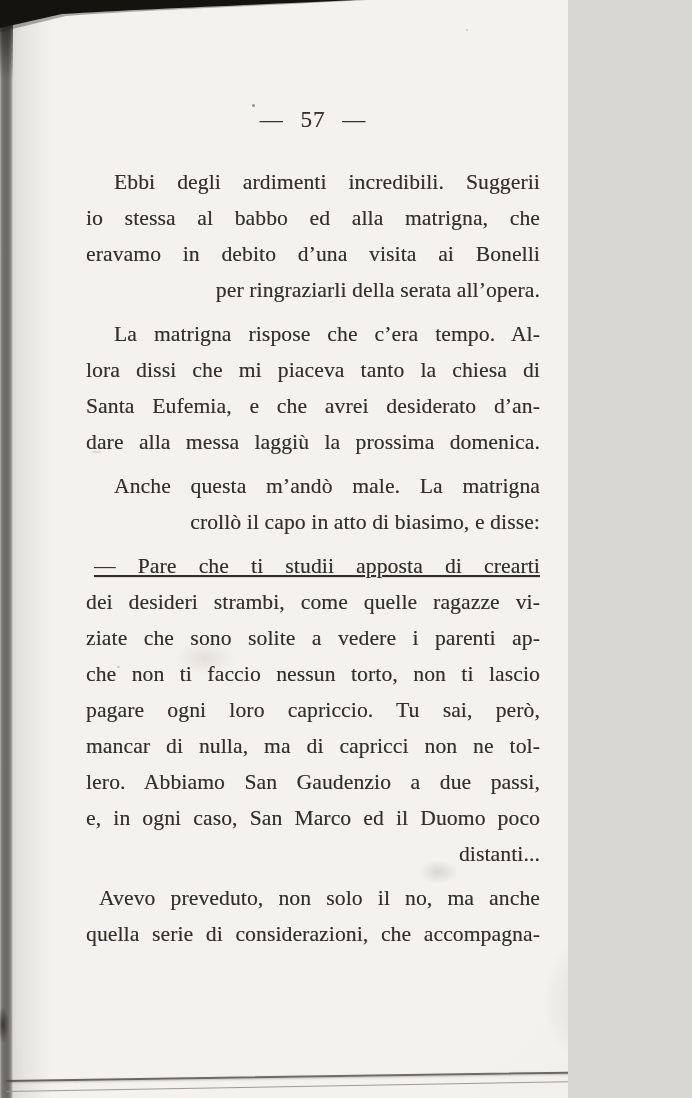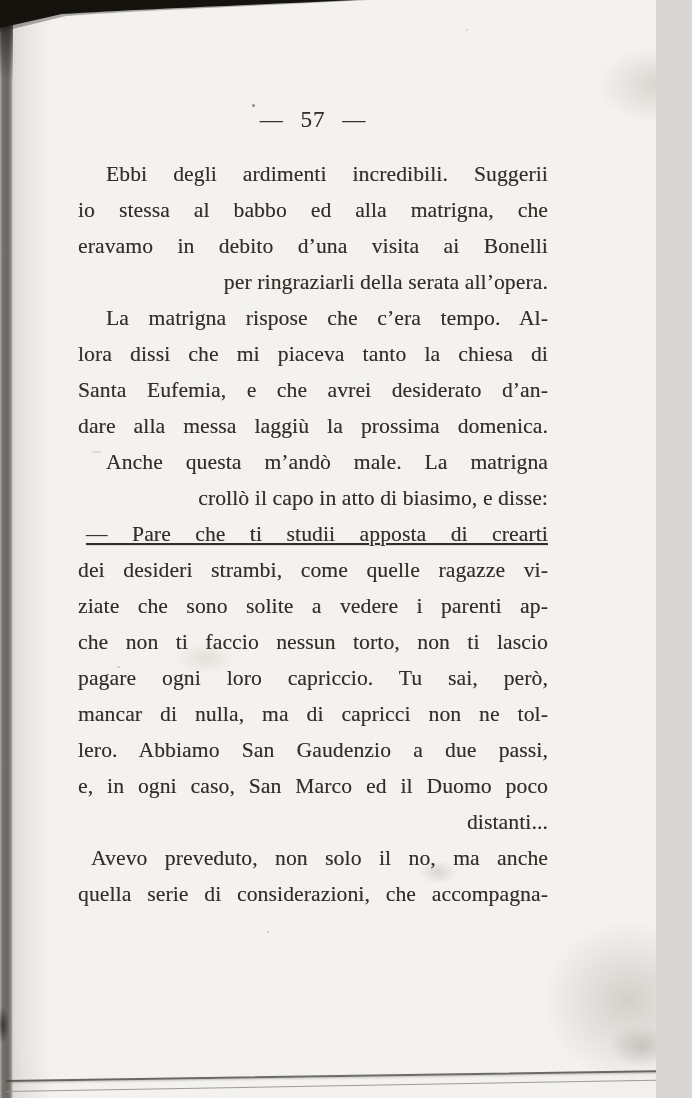--- a/index.html
+++ b/index.html
@@ -1,19 +1,19 @@
 <!DOCTYPE html>
 <html><head>
 <meta charset="utf-8">
 <title>Scanned book page</title>
 <style>
   html,body{margin:0;padding:0;background:#d8d7d3;}
   .scan{
     position:relative;
-    width:656px;height:1098px;
+    width:568px;height:1098px;
     overflow:hidden;
     background-color:#f1f0ec;
     background-image:
       radial-gradient(90px 55px at 660px 85px,  rgba(176,172,163,0.42), rgba(176,172,163,0) 70%),
       radial-gradient(120px 110px at 628px 1000px, rgba(158,154,146,0.38), rgba(158,154,146,0) 72%),
       radial-gradient(48px 30px at 642px 1046px, rgba(128,124,116,0.32), rgba(128,124,116,0) 70%),
       radial-gradient(40px 22px at 205px 658px, rgba(165,155,135,0.20), rgba(165,155,135,0) 75%),
       radial-gradient(26px 16px at 438px 872px, rgba(128,122,110,0.22), rgba(128,122,110,0) 75%),
       linear-gradient(to right, rgba(110,108,102,0.26) 0px, rgba(110,108,102,0.10) 24px, rgba(110,108,102,0) 52px),
       radial-gradient(140% 120% at 45% 40%, #f3f2ee 55%, #e8e7e2 100%);
@@ -60,21 +60,21 @@
     position:absolute;left:78px;width:470px;top:107px;
     text-align:center;font-size:23px;word-spacing:10px;letter-spacing:1px;
     color:#34302a;text-shadow:0.3px 0.3px 0.4px rgba(52,48,42,0.45);
   }
   
   .text-block{
     position:absolute;left:78px;top:156px;width:470px;
     font-size:21.5px;line-height:36px;letter-spacing:0.15px;
     color:#332f28;text-shadow:0.3px 0.3px 0.4px rgba(51,47,40,0.45);
   }
-  .para{margin:0;}
+  .para{margin:8px;}
   .line{height:36px;overflow:hidden;text-align:right;}
   .just{text-align:justify;text-align-last:justify;}
   .ind-lg{text-indent:28px;}
   .ind-md{text-indent:13px;font-family:Liberation Serif, serif;}
   .ind-sm{text-indent:8px;text-decoration:underline;}
 </style>
 </head>
 <body>
 
 <div class="scan">

